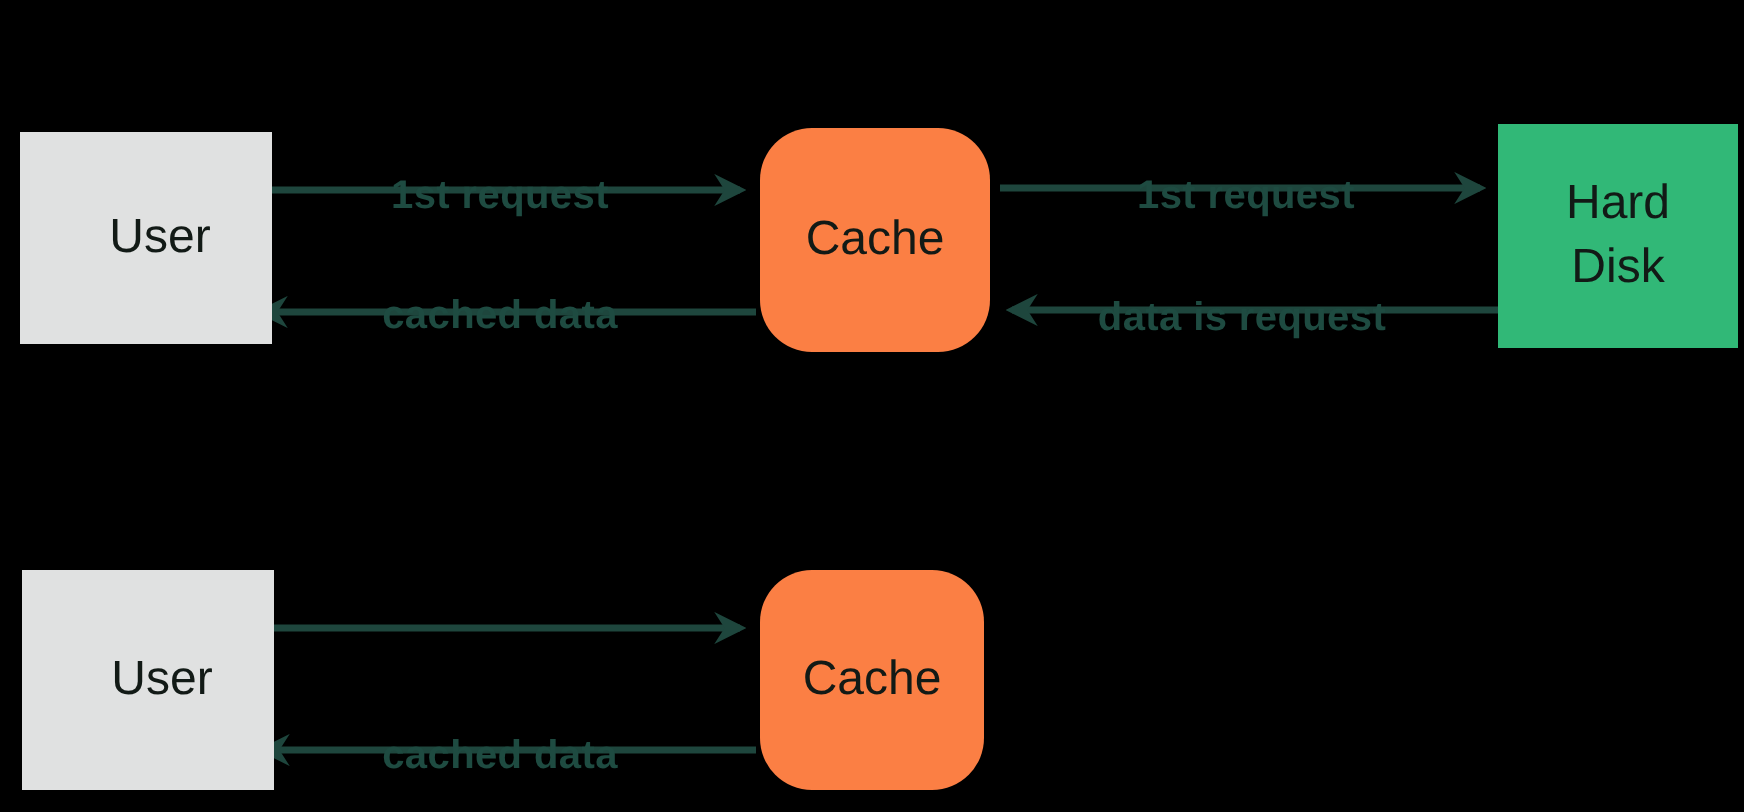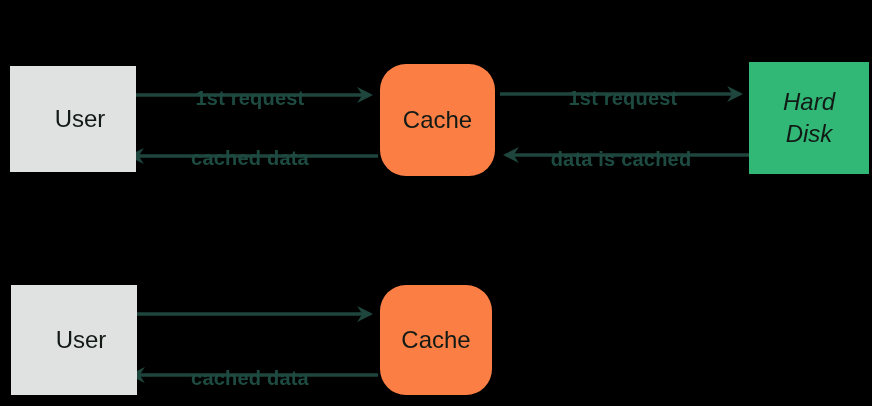--- a/index.html
+++ b/index.html
@@ -15,21 +15,21 @@
   svg.arrows line { stroke: var(--arrow, #1e463d); stroke-width: 3.5; }
   .node {
     position: absolute;
     display: flex; align-items: center; justify-content: center;
     color: var(--node-text, #121a16);
     font-size: 24px; font-weight: 500;
     text-align: center;
   }
   .node-user { background: var(--user-box, #e0e1e1); padding-left: 14px; }
   .node-cache { background: var(--cache-box, #fb7f44); border-radius: 26px; }
-  .node-hard-disk { background: var(--hard-disk-box, #31b877); font-style: italic; }
+  .node-hard-disk { background: var(--hard-disk-box, #31b877); }
   .node-hard-disk span { display: block; width: 72px; margin: 0 auto; line-height: 1.35; }
   .edge-label {
     position: absolute;
     width: 240px;
     text-align: center;
     color: var(--edge-label, #1e4b41);
     font-size: 20px; font-weight: 700;
     letter-spacing: 0.2px;
     white-space: nowrap;
     margin-top: 19px;
@@ -62,21 +62,21 @@
     <span>Cache</span>
   </div>
 
   <div class="node node-hard-disk" style="left:749px; top:62px; width:120px; height:112px;">
     <span>Hard Disk</span>
   </div>
 
   <div class="edge-label" style="left:130px; top:68px;">1st request</div>
   <div class="edge-label" style="left:130px; top:128px;">cached data</div>
   <div class="edge-label" style="left:503px; top:68px;">1st request</div>
-  <div class="edge-label" style="left:501px; top:129px;">data is cached</div>
+  <div class="edge-label" style="left:501px; top:129px;">data is request</div>
 
   <div class="node node-user" style="left:11px; top:285px; width:112px; height:110px;">
     <span>User</span>
   </div>
 
   <div class="node node-cache" style="left:380px; top:285px; width:112px; height:110px;">
     <span>Cache</span>
   </div>
 
   <div class="edge-label" style="left:130px; top:348px;">cached data</div>

